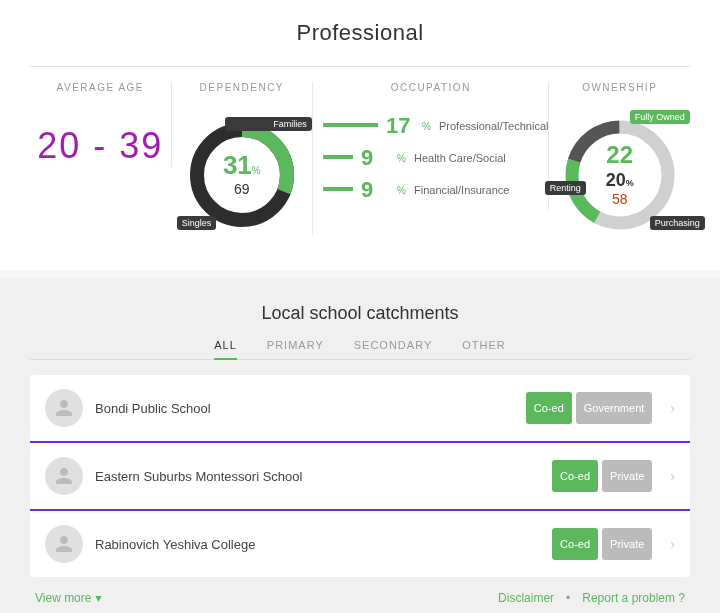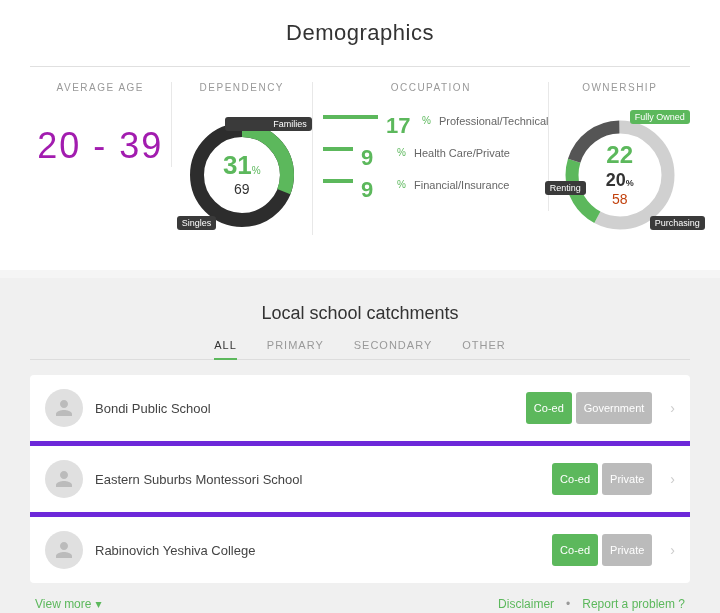--- a/index.html
+++ b/index.html
@@ -108,20 +108,21 @@
       background: #3a3a3a;
     }
 
     
     .occupation-col {
       align-items: flex-start;
       padding-left: 10px;
     }
     .occ-row {
       display: flex;
+      align-items: center;
       margin-bottom: 10px;
       gap: 8px;
     }
     .occ-bar-wrap {
       display: flex;
       flex-direction: column;
       align-items: flex-start;
     }
     .occ-bar {
       height: 4px;
@@ -249,21 +250,21 @@
 
     .school-list {
       background: #fff;
       border-radius: 4px;
       overflow: hidden;
     }
     .school-row {
       display: flex;
       align-items: center;
       padding: 14px 15px;
-      border-bottom: 5px solid #6d28d9;
+      border-bottom: 2px solid #6d28d9;
       gap: 12px;
       cursor: pointer;
     }
     .school-row:last-child {
       border-bottom: none;
     }
     .school-avatar {
       width: 38px;
       height: 38px;
       border-radius: 50%;
@@ -335,21 +336,21 @@
     }
     .footer-sep {
       color: #999;
       font-size: 12px;
     }
   </style>
 </head>
 <body>
 
 <div class="top-section">
-  <h1 class="page-title">Demographics</h1>
+  <h1 class="page-title">Professional</h1>
 
   <div class="demographics-grid">
 
     <div class="demo-col">
       <span class="demo-col-label">AVERAGE AGE</span>
       <span class="age-value">20 - 39</span>
     </div>
 
     <div class="demo-col">
       <span class="demo-col-label">DEPENDENCY</span>
@@ -381,21 +382,21 @@
           <span class="occ-number">17</span>
             <span class="occ-unit">%</span>
           <span class="occ-label">Professional/Technical</span>
         </div>
         <div class="occ-row">
           <div class="occ-bar-wrap">
             <div class="occ-bar" style="width:30px;"></div>
           </div>
           <span class="occ-number">9</span>
             <span class="occ-unit">%</span>
-          <span class="occ-label">Health Care/Private</span>
+          <span class="occ-label">Health Care/Social</span>
         </div>
         <div class="occ-row">
           <div class="occ-bar-wrap">
             <div class="occ-bar" style="width:30px;"></div>
           </div>
           <span class="occ-number">9</span>
             <span class="occ-unit">%</span>
           <span class="occ-label">Financial/Insurance</span>
         </div>
       </div>

